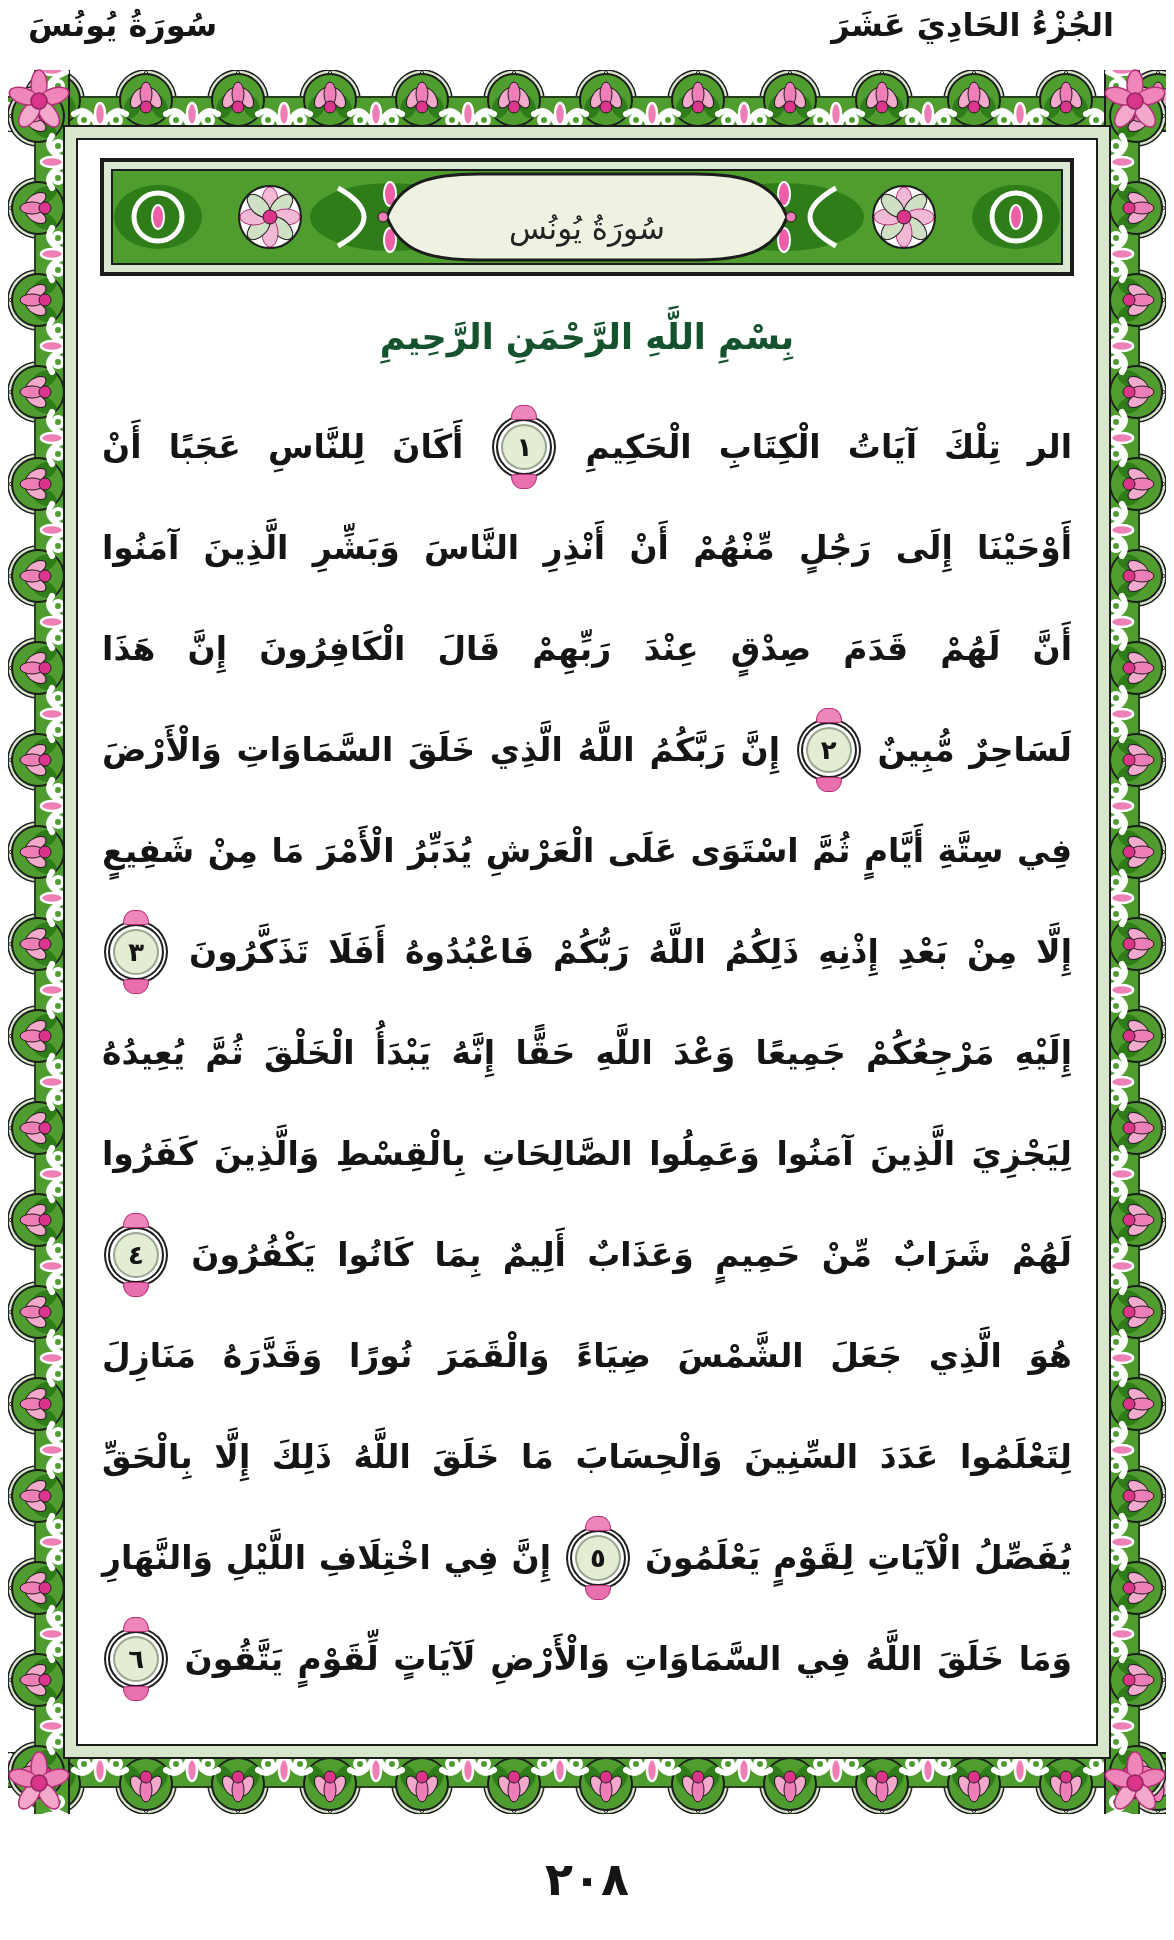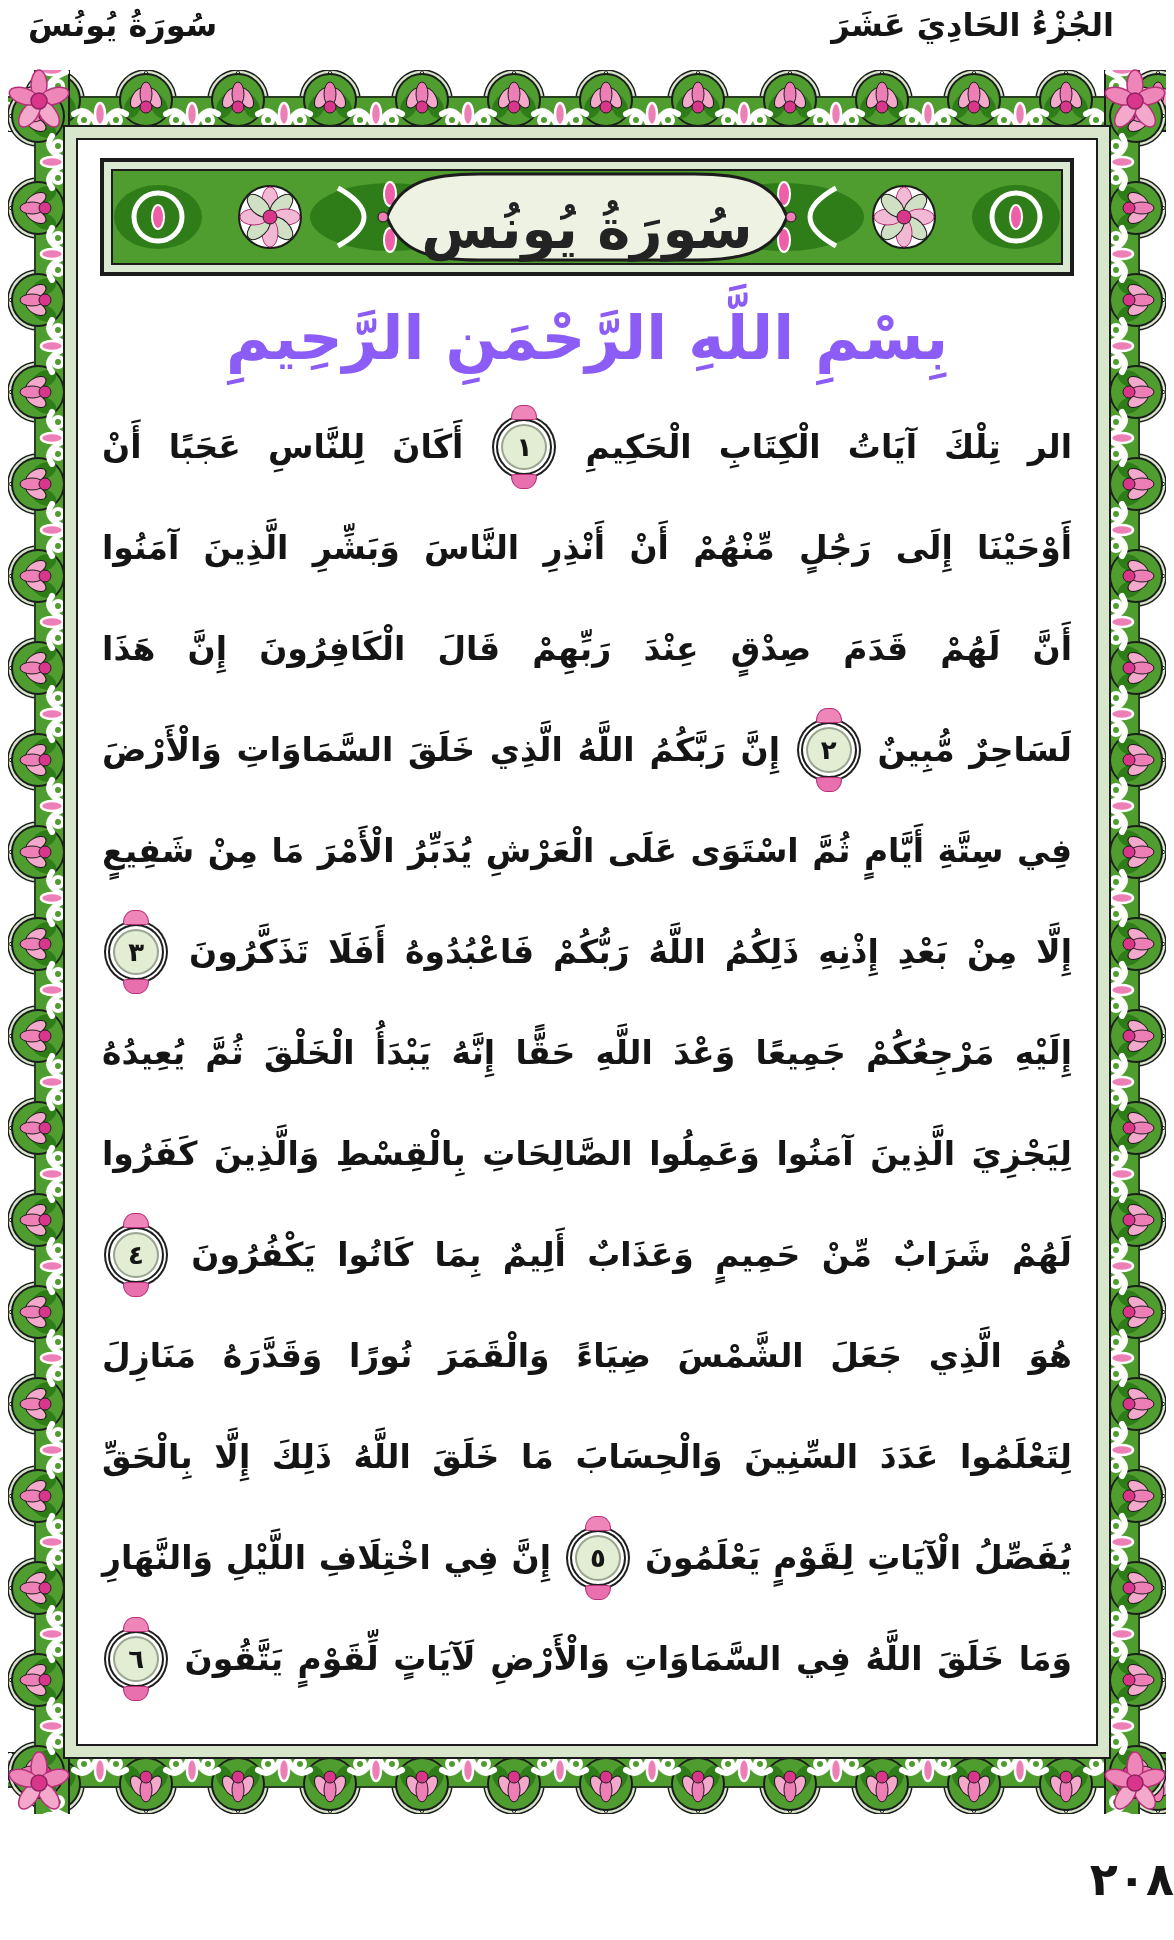--- a/index.html
+++ b/index.html
@@ -12,25 +12,25 @@
   .hdr-left{left:28px;}
   #frame-svg{position:absolute;left:0;top:0;z-index:0;}
   .content{
     position:absolute;left:100px;top:158px;width:974px;height:1580px;z-index:2;
     display:flex;flex-direction:column;
   }
   .title-band{position:relative;height:120px;flex:0 0 auto;}
   .title-band svg{position:absolute;inset:0;}
   .title-text{
     position:absolute;inset:0;display:flex;align-items:center;justify-content:center;
-    font-size:56px;font-weight:700;direction:rtl;color:#232323;margin-top:20px;
+    font-size:31px;font-weight:400;direction:rtl;color:#232323;margin-top:20px;
   }
   .basmala{
     height:118px;flex:0 0 auto;display:flex;align-items:center;justify-content:center;
-    font-size:61px;font-weight:700;direction:rtl;color:#8b5cf6;
+    font-size:35px;font-weight:700;direction:rtl;color:#14532d;
   }
   #lines{flex:1;display:flex;flex-direction:column;}
   .line{
     height:101px;direction:rtl;display:flex;align-items:center;
     justify-content:space-between;font-size:33px;font-weight:700;
     white-space:nowrap;padding:0 2px;
   }
   .line .w{flex:0 0 auto;}
   .aya{
     position:relative;width:52px;height:52px;border-radius:50%;
@@ -43,21 +43,21 @@
     content:"";position:absolute;top:-16px;left:50%;transform:translateX(-50%);
     width:24px;height:13px;background:#ee86b9;border:1.5px solid #b62f78;
     border-radius:50% 50% 20% 20% / 100% 100% 20% 20%;
   }
   .aya::after{
     content:"";position:absolute;bottom:-16px;left:50%;transform:translateX(-50%) rotate(180deg);
     width:24px;height:13px;background:#e870ae;border:1.5px solid #b62f78;
     border-radius:50% 50% 20% 20% / 100% 100% 20% 20%;
   }
   .page-num{
-    position:absolute;left:0;right:0;top:1852px;
+    position:absolute;left:0;right:0;top:1852px;text-align:center;
     font-size:46px;font-weight:700;direction:rtl;z-index:2;
   }
 </style>
 </head>
 <body>
 
 <div class="hdr hdr-right">الجُزْءُ الحَادِيَ عَشَرَ</div>
 <div class="hdr hdr-left">سُورَةُ يُونُسَ</div>
 
 <svg id="frame-svg" width="1174" height="1940" viewBox="0 0 1174 1940" aria-hidden="true">

